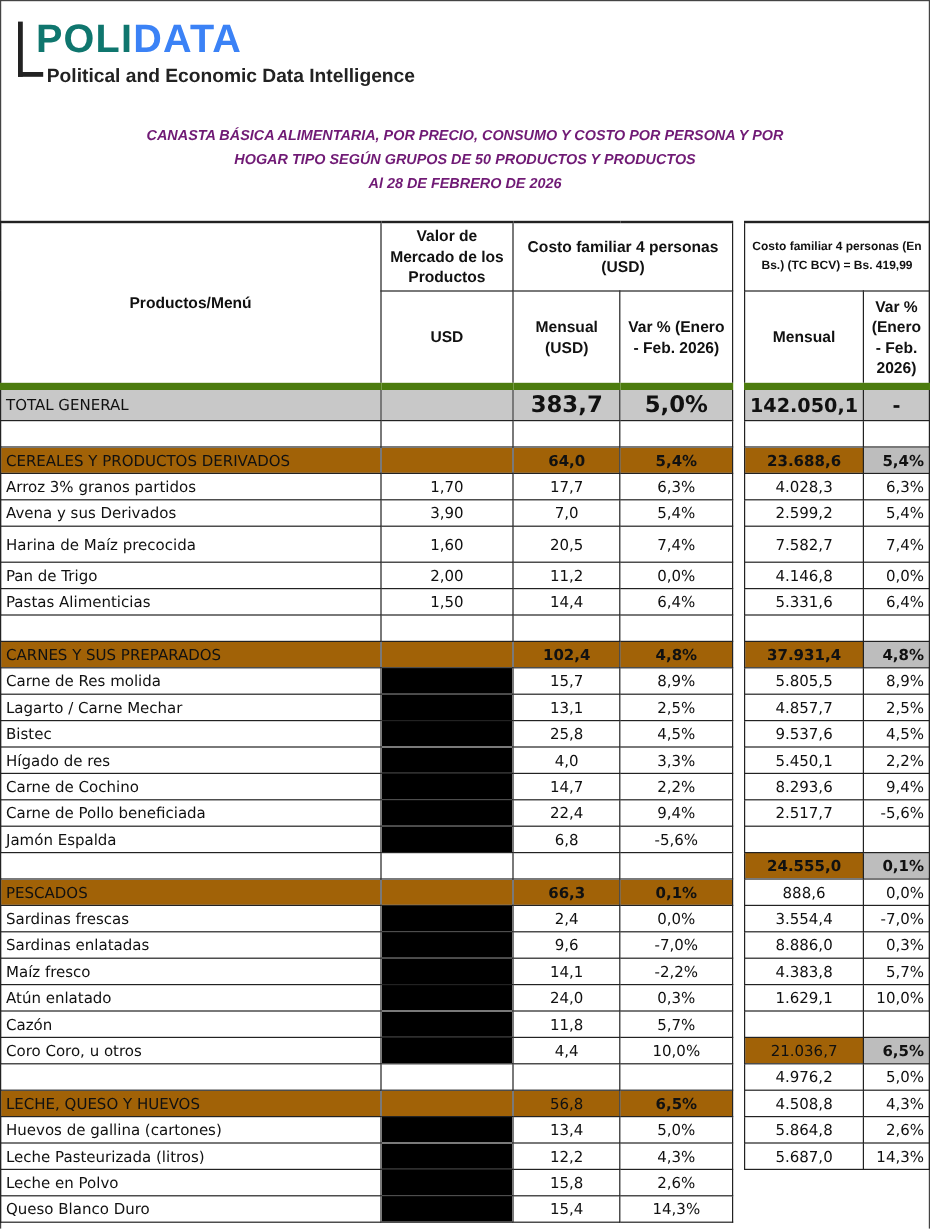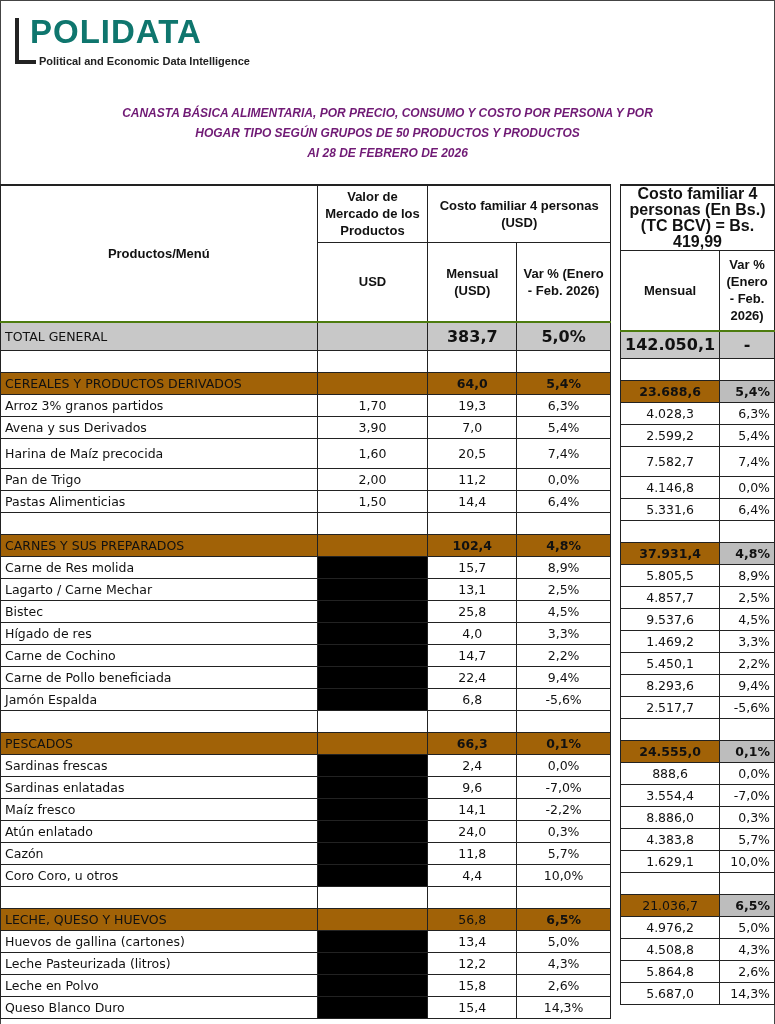--- a/index.html
+++ b/index.html
@@ -7,43 +7,43 @@
   body { font-family: "Liberation Sans", sans-serif; color: #111; position: relative; }
 
   .frame { position: absolute; left: 0; top: 0; width: 775px; height: 1024px; border-left: 1px solid #444; border-right: 1px solid #444; border-top: 1px solid #444; }
 
   
   .logo { position: absolute; left: 15px; top: 14px; width: 240px; height: 56px; }
   .logo-bar-v { position: absolute; left: 0; top: 4px; width: 4px; height: 46px; background: #222; }
   .logo-bar-h { position: absolute; left: 0; top: 46px; width: 21px; height: 4px; background: #222; }
   .logo-word { position: absolute; left: 15px; top: 0px; font-size: 33px; font-weight: bold; letter-spacing: 1px; line-height: 36px; font-family: "Liberation Sans", sans-serif; }
   .logo-poli { color: #0f766e; }
-  .logo-data { color: #0f766e; }
-  .logo-tag { position: absolute; left: 24px; top: 41px; font-size: 11px; font-weight: bold; color: #222; white-space: nowrap; }
+  .logo-data { color: #3b82f6; }
+  .logo-tag { position: absolute; left: 24px; top: 41px; font-size: 16px; font-weight: bold; color: #222; white-space: nowrap; }
 
   
   .title { position: absolute; left: 0; top: 103px; width: 775px; text-align: center; font-size: 12px; font-weight: bold; font-style: italic; line-height: 20px; color: #701a75; }
   .title div { white-space: nowrap; }
 
   
   table { border-collapse: collapse; position: absolute; font-family: "Liberation Sans", sans-serif; }
   td, th { border: 1px solid #222; padding: 0 4px; overflow: hidden; white-space: nowrap; }
   .tbl-left { left: 0; top: 184px; width: 611px; }
   .tbl-right { left: 620px; top: 184px; width: 155px; }
 
   th { font-weight: bold; font-size: 13px; text-align: center; line-height: 17px; white-space: normal; }
   .hdr-top { border-top: 2px solid #222; }
 
   td { font-family: "DejaVu Sans", sans-serif; font-size: 12.5px; height: 22px; }
   td.name { font-family: "DejaVu Sans", sans-serif; text-align: left; padding-left: 4px; font-size: 12.5px; }
   td.c { text-align: center; }
   td.r { text-align: right; padding-right: 4px; }
 
-  tr.total td { background: #c8c8c8; height: 28px; border-top: 2px solid #4d7c0f; }
-  tr.total td.big { font-size: 16px; font-weight: bold; font-family: "DejaVu Sans", sans-serif; }
+  tr.total td { background: #c8c8c8; height: 28px; border-top: 6px solid #4d7c0f; }
+  tr.total td.big { font-size: 19px; font-weight: bold; font-family: "DejaVu Sans", sans-serif; }
   tr.total td.bold { font-weight: bold; font-size: 16px; }
   tr.group td { background: #a16207; font-weight: normal; }
   tr.group td.b { font-weight: bold; }
   tr.group td.dark { background: #bdbdbd; font-weight: bold; }
   tr.blank td { height: 22px; background: #fff; }
   tr.tall td { height: 30px; }
 
   td.masked { background: #000; color: #0a0a0a; }
 </style>
 </head>
@@ -98,21 +98,21 @@
       </tr>
       <tr class="group">
         <td class="name">CEREALES Y PRODUCTOS DERIVADOS</td>
         <td></td>
         <td class="c b">64,0</td>
         <td class="c b">5,4%</td>
       </tr>
       <tr>
         <td class="name">Arroz 3% granos partidos</td>
         <td class="c">1,70</td>
-        <td class="c">19,3</td>
+        <td class="c">17,7</td>
         <td class="c">6,3%</td>
       </tr>
       <tr>
         <td class="name">Avena y sus Derivados</td>
         <td class="c">3,90</td>
         <td class="c">7,0</td>
         <td class="c">5,4%</td>
       </tr>
       <tr class="tall">
         <td class="name">Harina de Maíz precocida</td>
@@ -273,21 +273,21 @@
     </tbody>
 </table>
 
 <table class="tbl-right">
   <colgroup>
     <col style="width:80px">
     <col style="width:75px">
   </colgroup>
   <thead>
     <tr style="height:57px">
-      <th class="hdr-top" colspan="2" style="font-size:16px;line-height:16px">Costo familiar 4 personas (En Bs.) (TC BCV) = Bs. 419,99</th>
+      <th class="hdr-top" colspan="2" style="font-size:10px;line-height:16px">Costo familiar 4 personas (En Bs.) (TC BCV) = Bs. 419,99</th>
     </tr>
     <tr style="height:80px">
       <th>Mensual</th>
       <th>Var % (Enero - Feb. 2026)</th>
     </tr>
   </thead>
   <tbody id="right-body">
     <tr class="total">
       <td class="c bold">142.050,1</td>
       <td class="c bold">-</td>
@@ -334,24 +334,20 @@
       </tr>
       <tr>
         <td class="c">4.857,7</td>
         <td class="r">2,5%</td>
       </tr>
       <tr>
         <td class="c">9.537,6</td>
         <td class="r">4,5%</td>
       </tr>
       <tr>
-        <td class="c">1.469,2</td>
-        <td class="r">3,3%</td>
-      </tr>
-      <tr>
         <td class="c">5.450,1</td>
         <td class="r">2,2%</td>
       </tr>
       <tr>
         <td class="c">8.293,6</td>
         <td class="r">9,4%</td>
       </tr>
       <tr>
         <td class="c">2.517,7</td>
         <td class="r">-5,6%</td>

